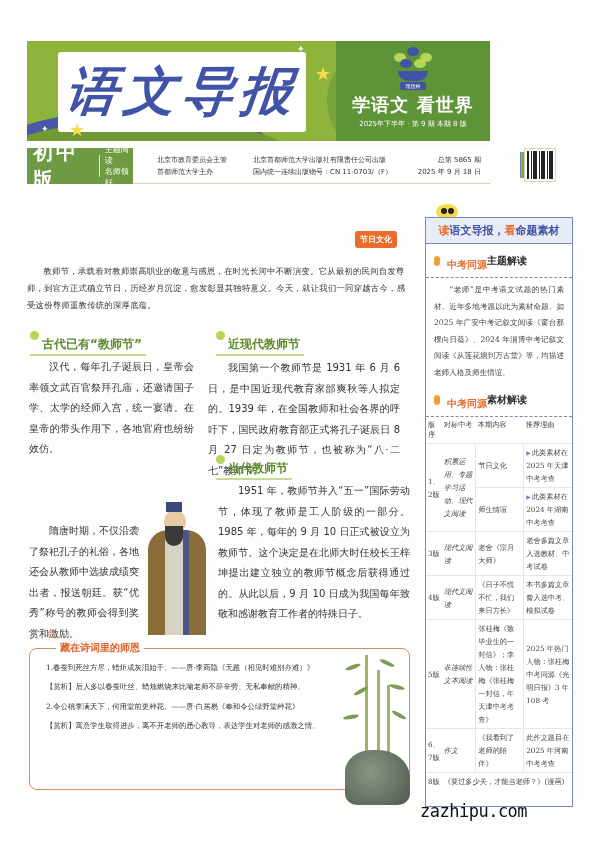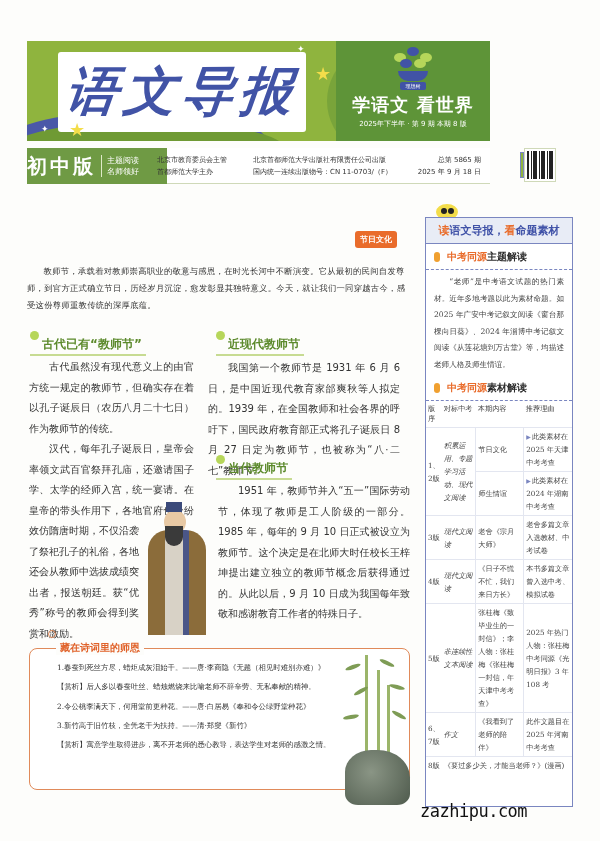--- a/index.html
+++ b/index.html
@@ -32,22 +32,22 @@
   .brand .logo .book { position: absolute; left: 8px; top: 24px; width: 30px; height: 10px; background: #4153a6;
     border-radius: 0 0 15px 15px; }
   .brand .logo .tag { position: absolute; left: 10px; top: 35px; width: 26px; height: 8px; background: #4153a6;
     border-radius: 2px; font-size: 5px; line-height: 8px; color: #fff; }
   .brand .slogan { font-size: 18px; font-weight: bold; letter-spacing: 1px; margin-top: 2px; }
   .brand .issue { font-size: 7px; margin-top: 2px; }
 
   
   .infobar { position: absolute; left: 27px; top: 148px; width: 463px; height: 36px;
     border-bottom: 1px solid #cfd9b8; background: #fff; }
-  .edition { position: absolute; left: 0; top: 0; width: 140px; height: 36px; background: #6f9a44;
-    display: flex; align-items: center; color: #fff; }
+  .edition { position: absolute; left: 0; top: 0; width: 106px; height: 36px; background: #6f9a44;
+    display: flex; align-items: center; padding-left: 6px; color: #fff; }
   .edition .big { font-size: 20px; font-weight: bold; letter-spacing: 3px; }
   .edition .sep { width: 1px; height: 22px; background: #dfeac8; margin: 0 5px; }
   .edition .small { font-size: 8px; line-height: 11px; }
   .infocol { position: absolute; top: 6px; font-size: 7px; line-height: 12px; color: #333; }
   .qr { position: absolute; left: 524px; top: 148px; width: 32px; height: 34px; border: 1px solid #cfd9b8;
     background: #fff; padding: 2px; }
   .qr .code { width: 100%; height: 100%;
     background:
       linear-gradient(90deg, #222 25%, transparent 25% 50%, #222 50% 60%, transparent 60% 80%, #222 80%) 0 0/8px 3px,
       #fff; }
@@ -79,42 +79,42 @@
   .confucius .beard { position: absolute; left: 25px; top: 26px; width: 18px; height: 20px; background: #3a3a3a;
     border-radius: 0 0 9px 9px; }
 
   
   .poembox { position: absolute; left: 29px; top: 648px; width: 381px; height: 142px;
     border: 1.5px solid #e08a5a; border-radius: 8px; background: #fff; }
   .poem-title { position: absolute; left: 56px; top: 641px; background: #fdfdfb; padding: 0 4px;
     font-size: 10px; font-weight: bold; color: #e0622a; }
   .poem-pin { position: absolute; left: 48px; top: 630px; width: 8px; height: 8px; border-radius: 50%;
     border: 1.5px solid #e08a5a; }
-  .poem-lines { position: absolute; left: 57px; top: 661px; width: 300px; font-family: "DejaVu Serif", serif;
+  .poem-lines { position: absolute; left: 46px; top: 661px; width: 300px; font-family: "DejaVu Serif", serif;
     font-size: 7.4px; color: #333; }
   .poem-lines .ln { line-height: 14px; margin-bottom: 5px; white-space: nowrap; }
   .poem-lines .an { line-height: 14px; margin-bottom: 6px; }
   .bamboo { position: absolute; left: 335px; top: 655px; width: 80px; height: 150px; }
   .bamboo .stalk { position: absolute; bottom: 40px; width: 3px; background: #9bb56a; }
   .bamboo .lf { position: absolute; width: 16px; height: 4px; background: #7e9c55; border-radius: 50%; }
   .bamboo .rock { position: absolute; left: 10px; bottom: 0; width: 65px; height: 55px;
     background: radial-gradient(circle at 40% 40%, #8a9585, #4e5a4c); border-radius: 40% 50% 20% 20%; }
 
   
   .side { position: absolute; left: 425px; top: 217px; width: 148px; height: 590px;
     border: 1.5px solid #7a86c0; background: #fff; }
   .side-head { height: 26px; background: #e8ecf6; border-bottom: 1px solid #7a86c0;
     display: flex; align-items: center; justify-content: center; font-size: 11px; font-weight: bold; color: #3f51a7; }
   .side-head .o { color: #e96c2b; }
   .sun { position: absolute; left: 432px; top: 200px; width: 30px; height: 18px; }
   .sun .c { position: absolute; left: 4px; top: 4px; width: 22px; height: 16px; border-radius: 50%; background: #f3dd4a; }
   .sun .e { position: absolute; top: 8px; width: 6px; height: 6px; border-radius: 50%; background: #222; }
   .sub-head { display: flex; align-items: center; padding: 6px 0 5px 8px; font-size: 10px; font-weight: bold; }
   .sub-head .mic { width: 6px; height: 10px; border-radius: 3px; background: #f0a030; margin-right: 7px; }
-  .sub-head .o { color: #e96c2b; }
+  .sub-head .o { color: #e96c2b; margin-top: 8px; }
   .dash { border-top: 1px dashed #7a86c0; }
   .side-para { font-family: "DejaVu Serif", serif; font-size: 7.6px; line-height: 16.5px; color: #444;
     padding: 4px 8px 2px 8px; text-align: justify; }
   .side-para p { text-indent: 2em; }
 
   table.src { width: 100%; border-collapse: collapse; font-family: "DejaVu Serif", serif; font-size: 7.2px; color: #444; }
   table.src th { font-weight: normal; text-align: left; padding: 3px 2px; line-height: 10px; vertical-align: top; }
   table.src td { padding: 2px 2px; line-height: 13px; vertical-align: middle; border-top: 1px solid #e3e6f0; }
   table.src td.no { width: 12px; text-align: center; }
   table.src td.tg { width: 34px; font-style: italic; }
@@ -186,21 +186,20 @@
 <div class="headline">
 </div>
 <div class="tagbadge">节日文化</div>
 <div class="lead">教师节，承载着对教师崇高职业的敬意与感恩，在时光长河中不断演变。它从最初的民间自发尊师，到官方正式确立节日，历经岁月沉淀，愈发彰显其独特意义。今天，就让我们一同穿越古今，感受这份尊师重教传统的深厚底蕴。</div>
 
 <div class="sec-title" style="left:30px;top:336px;">
   <span class="bulb"></span>
   <span>古代已有“教师节”</span>
 </div>
 <div class="body-text" style="left:29px;top:357px;width:165px;">
-  <p>古代虽然没有现代意义上的由官方统一规定的教师节，但确实存在着以孔子诞辰日（农历八月二十七日）作为教师节的传统。</p>
   <p>汉代，每年孔子诞辰日，皇帝会率领文武百官祭拜孔庙，还邀请国子学、太学的经师入宫，统一宴请。在皇帝的带头作用下，各地官府也纷纷效仿。</p>
 </div>
 <div class="body-text" style="left:29px;top:521px;width:110px;">
   <p>隋唐时期，不仅沿袭了祭祀孔子的礼俗，各地还会从教师中选拔成绩突出者，报送朝廷。获“优秀”称号的教师会得到奖赏和激励。</p>
 </div>
 <div class="confucius">
   <div class="robe"></div>
     <div class="head"></div>
     <div class="hat"></div>
     <div class="beard"></div>
@@ -222,21 +221,20 @@
   <p>1951 年，教师节并入“五一”国际劳动节，体现了教师是工人阶级的一部分。1985 年，每年的 9 月 10 日正式被设立为教师节。这个决定是在北师大时任校长王梓坤提出建立独立的教师节概念后获得通过的。从此以后，9 月 10 日成为我国每年致敬和感谢教育工作者的特殊日子。</p>
 </div>
 
 <div class="poembox"></div>
 <div class="poem-pin"></div>
 <div class="poem-title">藏在诗词里的师恩</div>
 <div class="poem-lines">
   <div class="ln">1.春蚕到死丝方尽，蜡炬成灰泪始干。——唐·李商隐《无题（相见时难别亦难）》</div>
   <div class="an">【赏析】后人多以春蚕吐丝、蜡烛燃烧来比喻老师不辞辛劳、无私奉献的精神。</div>
   <div class="ln">2.令公桃李满天下，何用堂前更种花。——唐·白居易《奉和令公绿野堂种花》</div>
-  <div class="ln">3.新竹高于旧竹枝，全凭老干为扶持。——清·郑燮《新竹》</div>
   <div class="an">【赏析】寓意学生取得进步，离不开老师的悉心教导，表达学生对老师的感激之情。</div>
 </div>
 <div class="bamboo">
   <div class="stalk" style="left:30px;height:110px;"></div>
   <div class="stalk" style="left:42px;height:95px;"></div>
   <div class="stalk" style="left:52px;height:80px;"></div>
   <div class="lf" style="left:10px;top:10px;transform:rotate(-20deg);"></div>
   <div class="lf" style="left:44px;top:6px;transform:rotate(25deg);"></div>
   <div class="lf" style="left:18px;top:34px;transform:rotate(-30deg);"></div>
   <div class="lf" style="left:54px;top:30px;transform:rotate(15deg);"></div>

